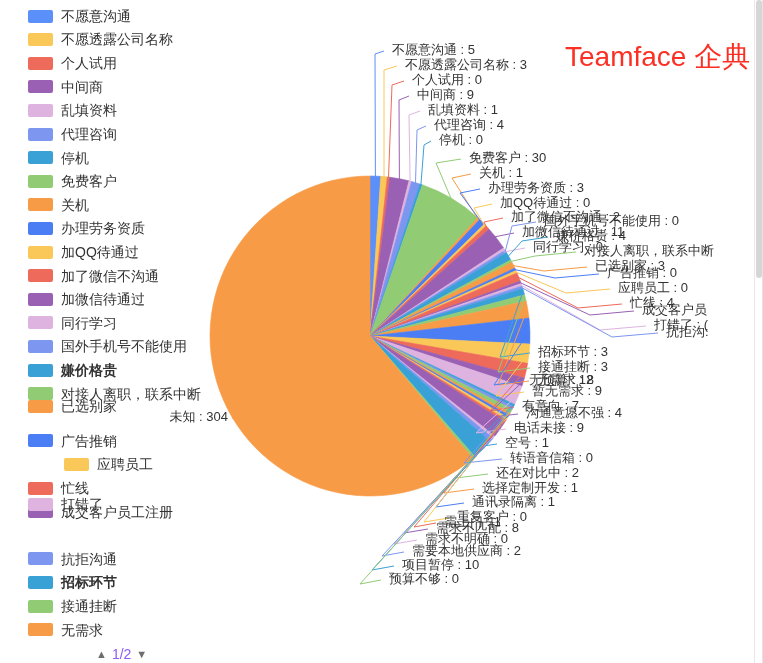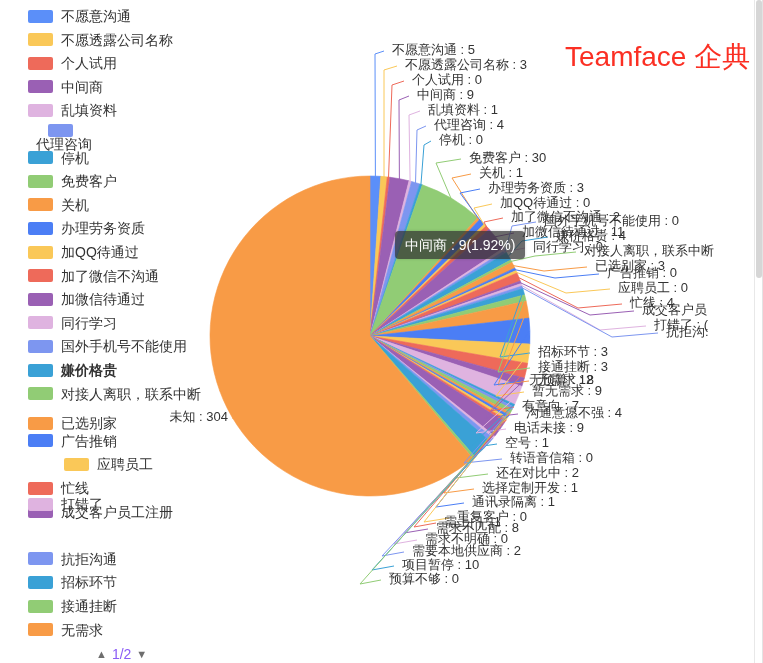--- a/index.html
+++ b/index.html
@@ -112,37 +112,37 @@
 </head>
 <body>
 
 <div id="app">
 
   <div id="legend">
       <div class="legend-item" style="top: 6px;">
         <span class="legend-swatch" style="background: rgb(91, 143, 249);"></span>
         <span class="legend-label">不愿意沟通</span>
       </div>
-      <div class="legend-item" style="top: 29.6px;">
+      <div class="legend-item" style="top: 29.6px; font-family: Liberation Mono, monospace;">
         <span class="legend-swatch" style="background: rgb(250, 200, 88);"></span>
         <span class="legend-label">不愿透露公司名称</span>
       </div>
       <div class="legend-item" style="top: 53.2px;">
         <span class="legend-swatch" style="background: rgb(238, 106, 90);"></span>
         <span class="legend-label">个人试用</span>
       </div>
       <div class="legend-item" style="top: 76.8px;">
         <span class="legend-swatch" style="background: rgb(154, 96, 180);"></span>
         <span class="legend-label">中间商</span>
       </div>
       <div class="legend-item" style="top: 100.4px;">
         <span class="legend-swatch" style="background: rgb(223, 179, 224);"></span>
         <span class="legend-label">乱填资料</span>
       </div>
-      <div class="legend-item" style="top: 124px; flex-direction: column;">
+      <div class="legend-item" style="top: 124px;">
         <span class="legend-swatch" style="background: rgb(125, 150, 240);"></span>
         <span class="legend-label">代理咨询</span>
       </div>
       <div class="legend-item" style="top: 147.6px;">
         <span class="legend-swatch" style="background: rgb(58, 161, 214);"></span>
         <span class="legend-label">停机</span>
       </div>
       <div class="legend-item" style="top: 171.2px;">
         <span class="legend-swatch" style="background: rgb(145, 204, 117);"></span>
         <span class="legend-label">免费客户</span>
@@ -176,21 +176,21 @@
         <span class="legend-label">国外手机号不能使用</span>
       </div>
       <div class="legend-item" style="top: 360px; font-weight: bold;">
         <span class="legend-swatch" style="background: rgb(58, 161, 214);"></span>
         <span class="legend-label">嫌价格贵</span>
       </div>
       <div class="legend-item" style="top: 383.6px;">
         <span class="legend-swatch" style="background: rgb(145, 204, 117);"></span>
         <span class="legend-label">对接人离职，联系中断</span>
       </div>
-      <div class="legend-item" style="top: 413px; text-align: center;">
+      <div class="legend-item" style="top: 396px; text-align: center;">
         <span class="legend-swatch" style="background: rgb(248, 155, 70);"></span>
         <span class="legend-label">已选别家</span>
       </div>
       <div class="legend-item" style="top: 430.8px;">
         <span class="legend-swatch" style="background: rgb(75, 126, 245);"></span>
         <span class="legend-label">广告推销</span>
       </div>
       <div class="legend-item" style="top: 454.4px; padding-left: 36px;">
         <span class="legend-swatch" style="background: rgb(250, 200, 88);"></span>
         <span class="legend-label">应聘员工</span>
@@ -204,21 +204,21 @@
         <span class="legend-label">成交客户员工注册</span>
       </div>
       <div class="legend-item" style="top: 494px;">
         <span class="legend-swatch" style="background: rgb(223, 179, 224);"></span>
         <span class="legend-label">打错了</span>
       </div>
       <div class="legend-item" style="top: 548.8px;">
         <span class="legend-swatch" style="background: rgb(125, 150, 240);"></span>
         <span class="legend-label">抗拒沟通</span>
       </div>
-      <div class="legend-item" style="top: 572.4px;">
+      <div class="legend-item" style="top: 572.4px; font-weight: bold;">
         <span class="legend-swatch" style="background: rgb(58, 161, 214);"></span>
         <span class="legend-label">招标环节</span>
       </div>
       <div class="legend-item" style="top: 596px;">
         <span class="legend-swatch" style="background: rgb(145, 204, 117);"></span>
         <span class="legend-label">接通挂断</span>
       </div>
       <div class="legend-item" style="top: 619.6px;">
         <span class="legend-swatch" style="background: rgb(248, 155, 70);"></span>
         <span class="legend-label">无需求</span>
@@ -364,21 +364,20 @@
           <text x="404" y="529" class="lbl">需求不匹配 : 8</text>
           <text x="393" y="540" class="lbl">需求不明确 : 0</text>
           <text x="380" y="552" class="lbl">需要本地供应商 : 2</text>
           <text x="370" y="566" class="lbl">项目暂停 : 10</text>
           <text x="357" y="580" class="lbl">预算不够 : 0</text>
           <text x="196" y="418" class="lbl" text-anchor="end">未知 : 304</text>
         </g>
     </svg>
   </div>
 
-  <div id="tooltip">中间商 : 9(1.92%)</div>
 
   <div id="watermark">Teamface 企典</div>
 
   <div id="scrollbar-track">
     <div id="scrollbar-thumb"></div>
   </div>
 
   <div id="legend-pager">
     <span class="pager-arrow">▲</span>
     <span id="pager-text">1/2</span>

